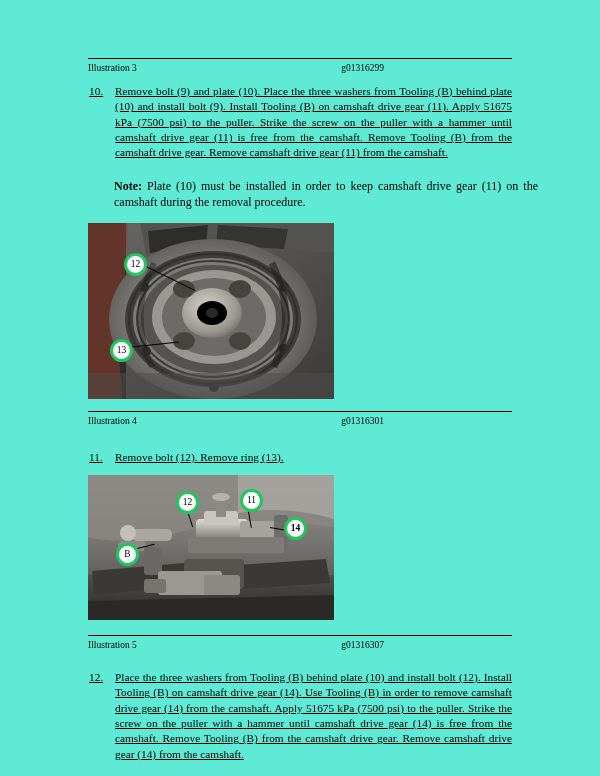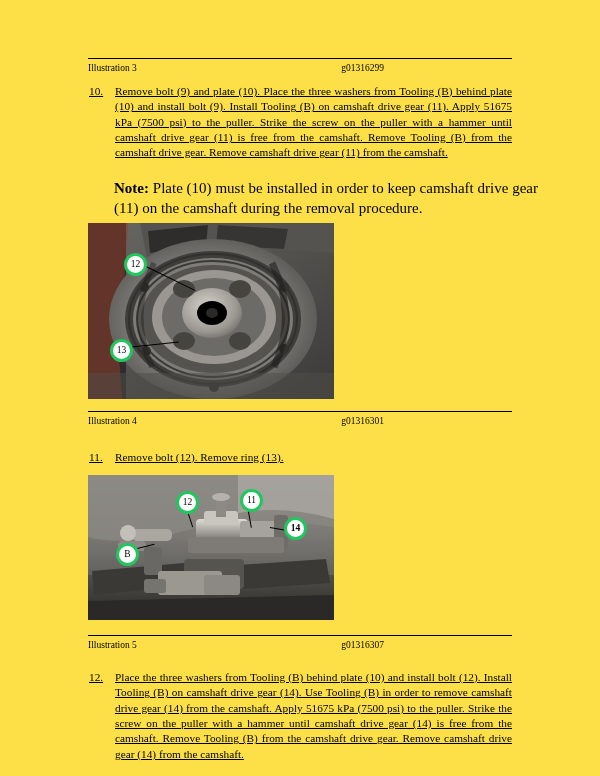--- a/index.html
+++ b/index.html
@@ -13,21 +13,21 @@
     font-family: "Liberation Serif", serif;
     color: #000000;
     position: relative;
     overflow: hidden;
   }
   .page {
     position: absolute;
     left: 0; top: 0;
     width: 600px;
     height: 776px;
-    background: #fde047;
+    background: #5eead4;
   }
   .content {
     position: absolute;
     left: 88px;
     top: 0;
     width: 424px;
     height: 776px;
   }
 
   
@@ -64,21 +64,21 @@
     width: 26px;
     flex: none;
     text-align: left;
     padding-left: 1px;
   }
   .step .body {
     flex: 1;
   }
   .note-para {
     margin-top: 10px;
-    font-size: 15px;
+    font-size: 12px;
     line-height: 1.36;
     text-align: justify;
     padding-left: 26px;
   }
   .note-label {
     font-weight: bold;
   }
 
   
   .photo {

